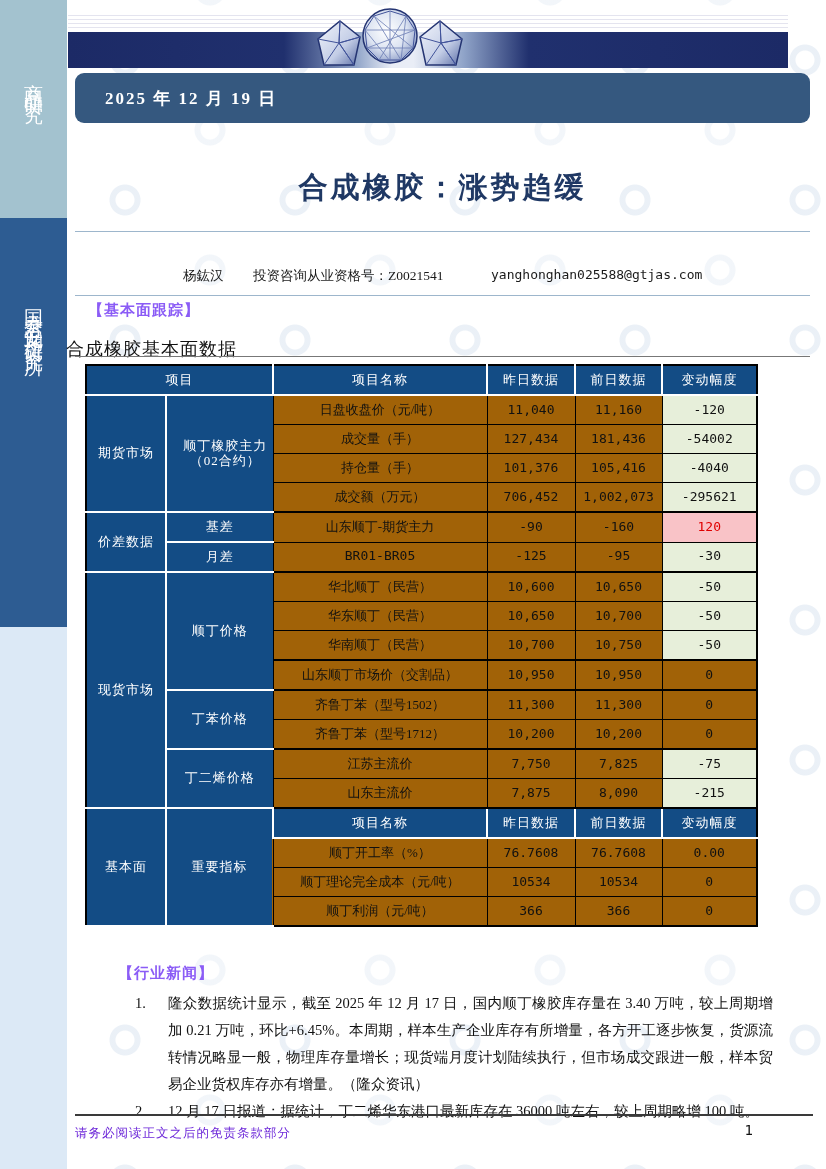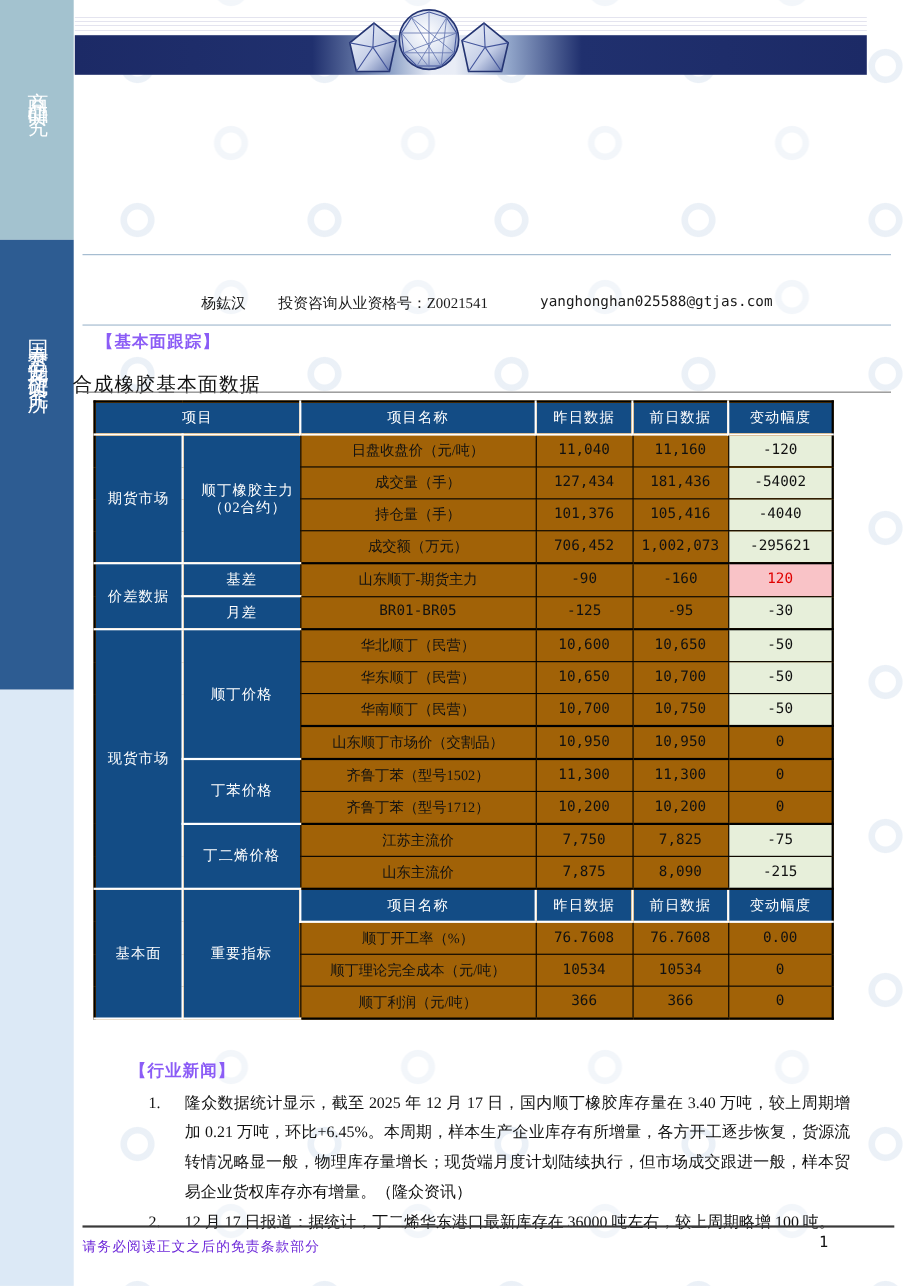--- a/index.html
+++ b/index.html
@@ -106,21 +106,25 @@
 
       <polygon points="138,18 160,36 154,62 124,62 118,34" fill="url(#gside)" stroke="#243472" stroke-width="1.5"></polygon>
       <polyline points="118,34 139,40 160,36 139,40 138,18 139,40 154,62 139,40 124,62" fill="none" stroke="#41539a" stroke-width="1"></polyline>
 
       <circle cx="88" cy="33" r="27" fill="url(#gbril)" stroke="#243472" stroke-width="1.5"></circle>
       <polygon points="88,8 104,13 113,27 111,45 99,57 77,57 65,45 63,27 72,13" fill="none" stroke="#41539a" stroke-width="1"></polygon>
       <polyline points="88,8 88,58 63,27 113,27 65,45 111,45 72,13 99,57 104,13 77,57" fill="none" stroke="#6b7cb4" stroke-width="0.8"></polyline>
     </svg>
   </div>
 
-
+  <div class="abs datebar z">
+    <span>2025 年 12 月 19 日</span>
+  </div>
+
+  <div class="abs title z">合成橡胶：涨势趋缓</div>
   <div class="abs rule z" style="left:75px;top:231px;width:735px;"></div>
   <div class="abs author-row z">
     <span class="a-name">杨鈜汉</span>
     <span class="a-qual">投资咨询从业资格号：Z0021541</span>
     <span class="a-mail">yanghonghan025588@gtjas.com</span>
   </div>
   <div class="abs rule z" style="left:75px;top:295px;width:735px;"></div>
 
   <div class="abs h-sec z" style="left:88px;top:301px;">【基本面跟踪】</div>
   <div class="abs tbl-title z">合成橡胶基本面数据</div>

